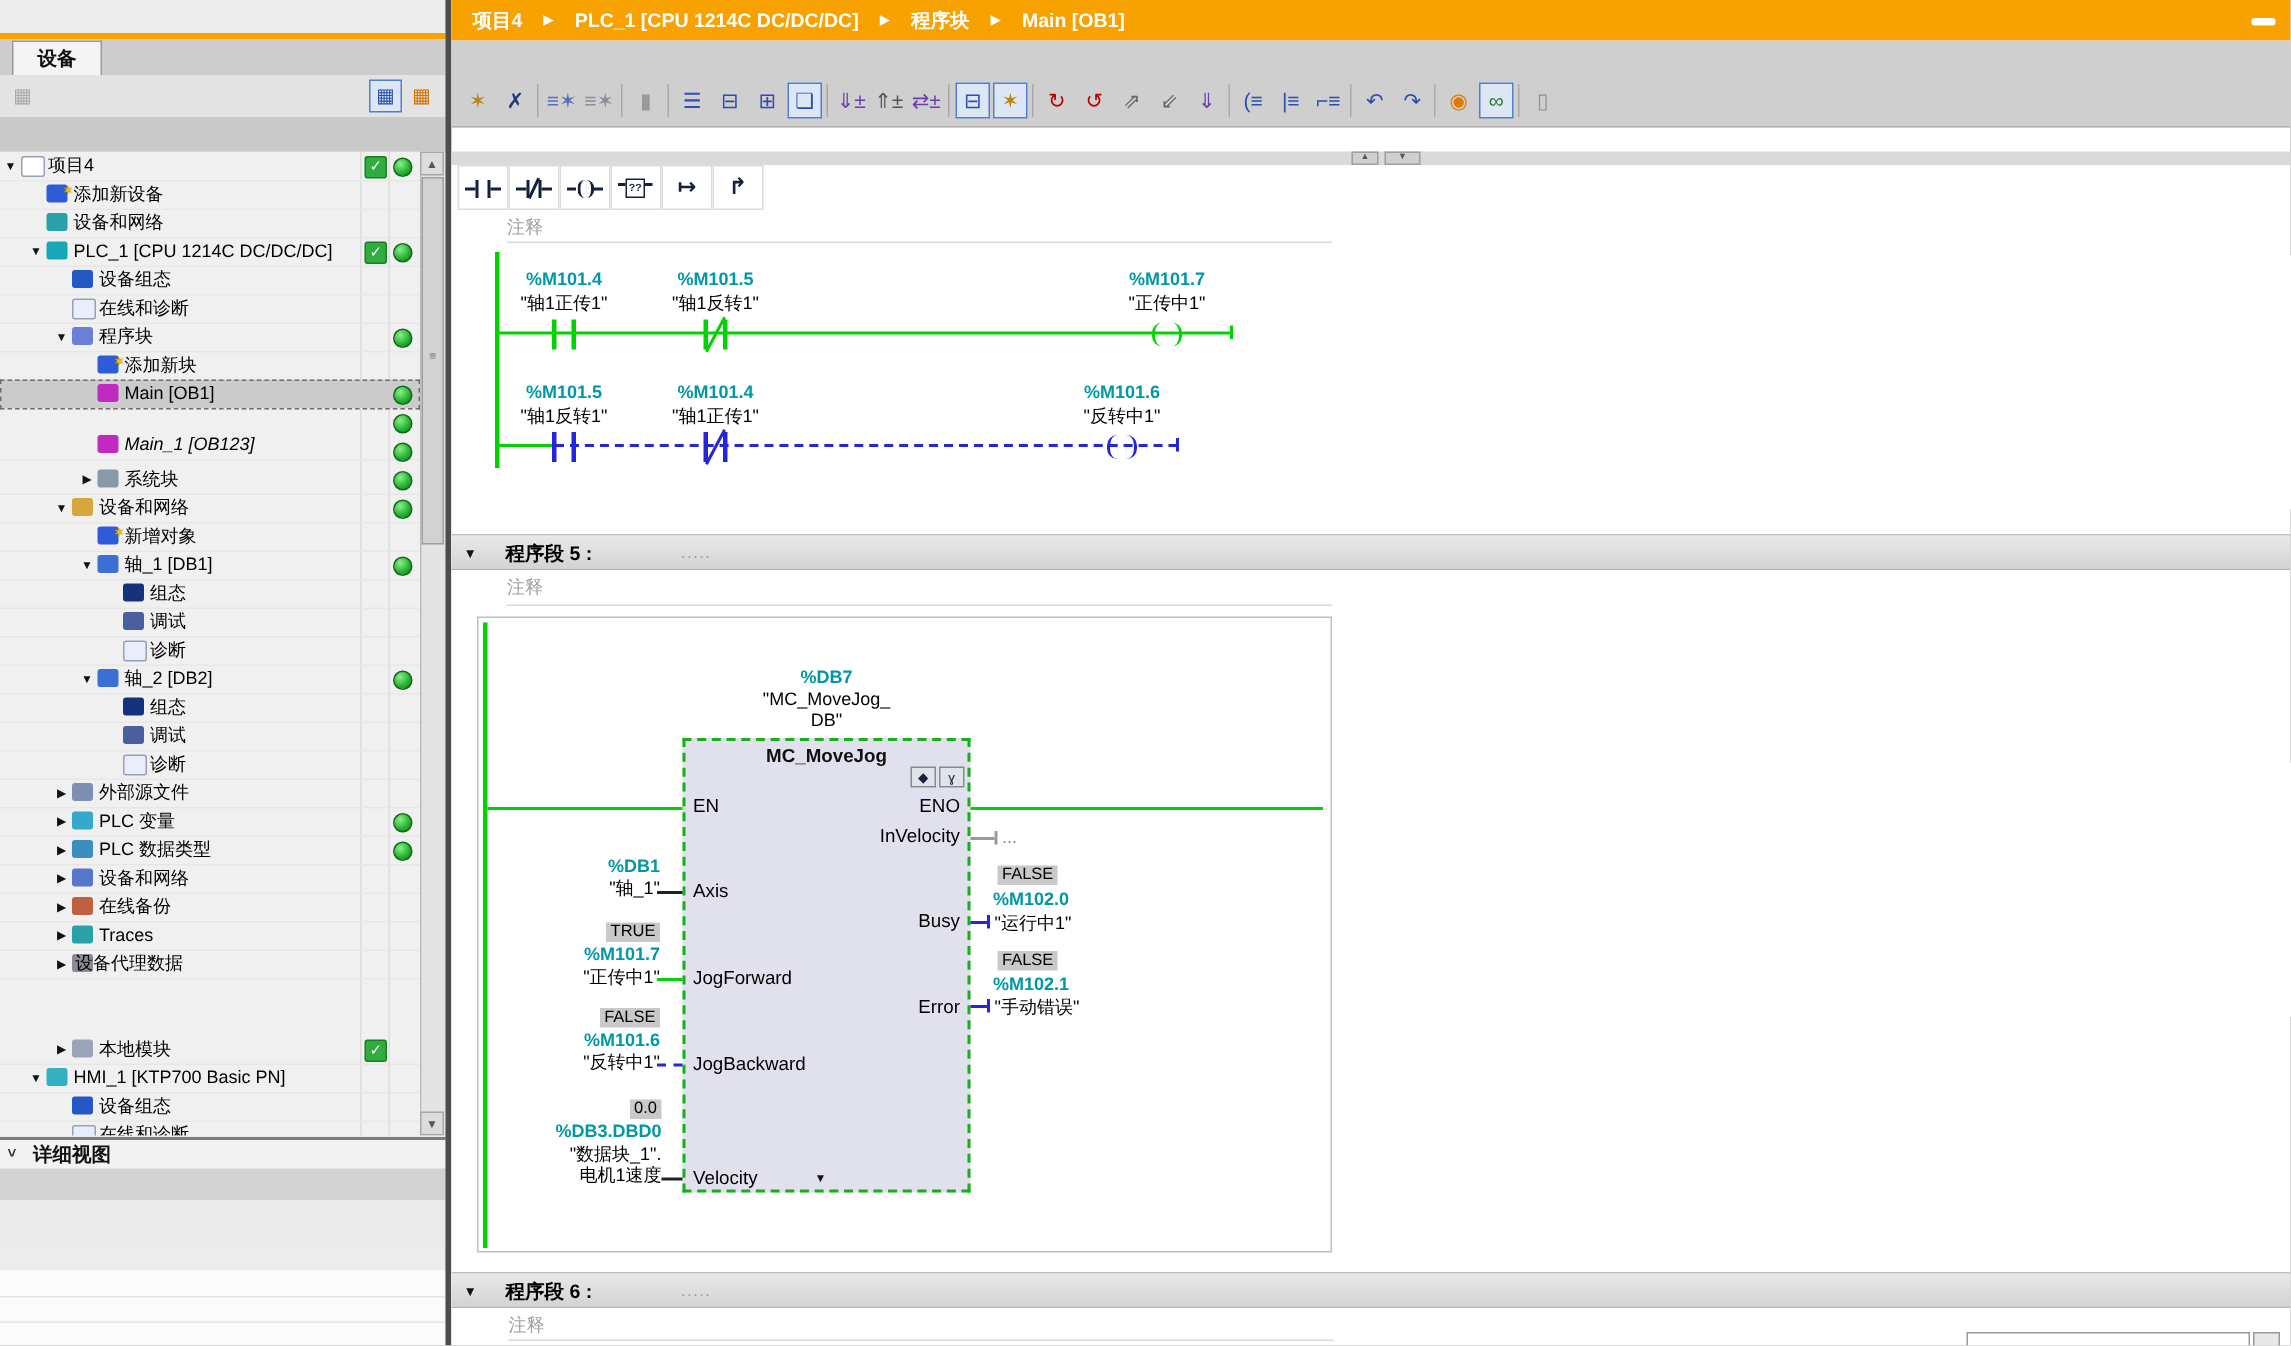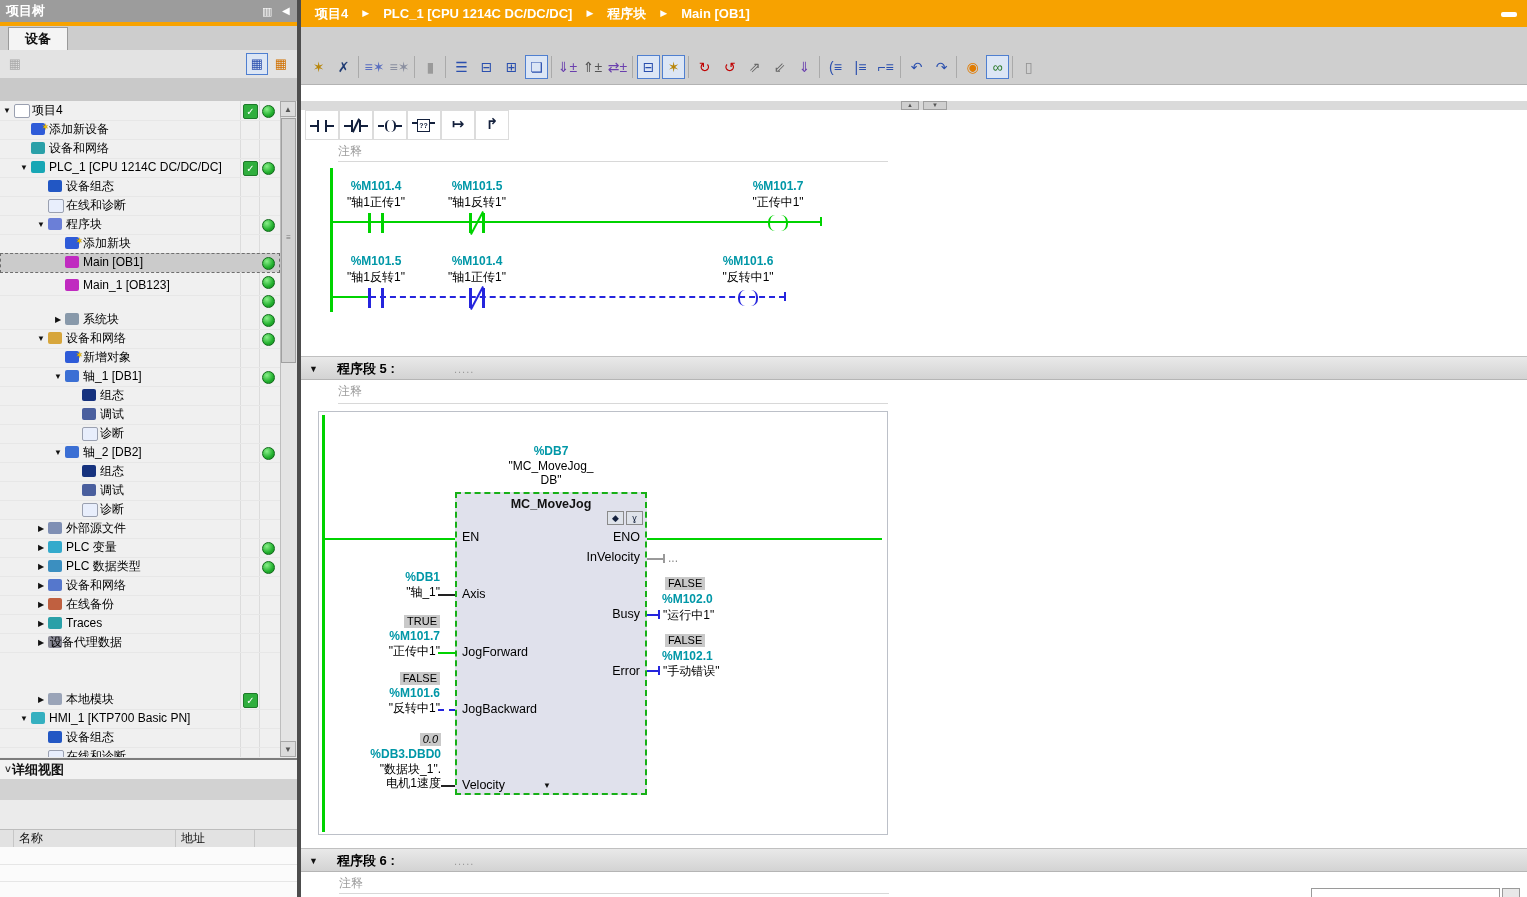--- a/index.html
+++ b/index.html
@@ -107,25 +107,20 @@
   .lp-tbicon{position:absolute;top:3px;width:22px;height:22px;text-align:center;line-height:22px;font-size:13px;}
   .lp-tbicon.boxed{border:1px solid #4f7fd0;background:#dce6f5;box-sizing:border-box;line-height:20px;}
   #lp-title .ticon{position:absolute;top:0;color:#fff;font-size:11px;line-height:22px;}
 </style>
 </head>
 <body>
 
 <div id="app">
 
   <div id="left-panel" class="abs">
-    <div id="lp-title" class="abs">
-      <span>项目树</span>
-      <span class="ticon" style="left:262px">▥</span>
-      <span class="ticon" style="left:282px;font-size:10px">◀</span>
-    </div>
     <div id="lp-accent" class="abs"></div>
     <div id="lp-tabrow" class="abs"></div>
     <div id="lp-tab" class="abs">设备</div>
     <div id="lp-toolbar" class="abs">
         <div class="lp-tbicon" style="left: 4px; color: rgb(169, 169, 169);">▦</div>
         <div class="lp-tbicon boxed" style="left: 246px; color: rgb(42, 79, 174);">▦</div>
         <div class="lp-tbicon" style="left: 270px; color: rgb(208, 112, 0);">▦</div>
       </div>
     <div id="lp-band" class="abs"></div>
     <div id="tree" class="abs">
@@ -173,21 +168,21 @@
           <div class="tr-icon" style="left: 65px; background: rgb(46, 91, 216); border: none;">
             <span class="st">✶</span>
           </div>
           <div class="tr-label" style="left: 83px;">添加新块</div>
         </div>
         <div class="tree-row sel" style="top: 152px;">
           <div class="tr-icon" style="left: 65px; background: rgb(192, 42, 192); border: none;"></div>
           <div class="tr-label" style="left: 83px;">Main [OB1]</div>
         </div>
         <div class="dot" style="left: 262px; top: 156px;"></div>
-        <div class="tree-row" style="top: 175px;">
+        <div class="tree-row" style="top: 186px; font-style: italic;">
           <div class="tr-icon" style="left: 65px; background: rgb(192, 42, 192); border: none;"></div>
           <div class="tr-label" style="left: 83px;">Main_1 [OB123]</div>
         </div>
         <div class="dot" style="left: 262px; top: 175px;"></div>
         <div class="dot" style="left: 262px; top: 194px;"></div>
         <div class="tree-row" style="top: 209px;">
           <div class="tr-arrow" style="left: 52px;">▶</div>
           <div class="tr-icon" style="left: 65px; background: rgb(136, 153, 170); border: none;"></div>
           <div class="tr-label" style="left: 83px;">系统块</div>
         </div>
@@ -298,30 +293,24 @@
         </div>
         <div class="sb-track" style="left: 280px; top: 0px; width: 17px; height: 656px;"></div>
         <div class="sb-btn" style="left: 280px; top: 0px;">▲</div>
         <div class="sb-btn" style="left: 280px; top: 640px;">▼</div>
         <div class="sb-thumb" style="left: 281px; top: 17px; width: 15px; height: 245px;">
           <div class="sb-grip" style="top: 115px;">≡</div>
         </div>
       </div>
     <div id="dv-bar" class="abs">
       <span style="position:absolute;left:5px;top:0;font-size:10px;color:#333">˅</span>
-      <span style="position:absolute;left:12px">详细视图</span>
+      <span style="position:absolute;left:22px">详细视图</span>
     </div>
     <div id="dv-band1" class="abs"></div>
     <div id="dv-band2" class="abs"></div>
-    <div id="dv-header" class="abs">
-      <div class="dv-cell" style="left:0;width:14px"></div>
-      <div class="dv-cell" style="left:14px;width:162px">名称</div>
-      <div class="dv-cell" style="left:176px;width:79px">地址</div>
-      <div class="dv-cell" style="left:255px;width:42px;border-right:none"></div>
-    </div>
     <div id="dv-rows" class="abs">
       <div class="dv-line" style="top:17px"></div>
       <div class="dv-line" style="top:34px"></div>
     </div>
   </div>
 
   <div id="splitter" class="abs"></div>
 
   <div id="editor" class="abs">
     <div id="crumb" class="abs">
@@ -492,21 +481,21 @@
       <div class="oname" style="position: absolute; right: 1087px; top: 584px;">"轴_1"</div>
       <div class="wire k" style="left: 137px; top: 594px; width: 17px;"></div>
       <div class="badge" style="position: absolute; right: 1087px; top: 615px;">TRUE</div>
       <div class="addr" style="position: absolute; right: 1087px; top: 629px;">%M101.7</div>
       <div class="oname" style="position: absolute; right: 1087px; top: 643px;">"正传中1"</div>
       <div class="wire g" style="left: 137px; top: 652px; width: 17px;"></div>
       <div class="badge" style="position: absolute; right: 1087px; top: 672px;">FALSE</div>
       <div class="addr" style="position: absolute; right: 1087px; top: 686px;">%M101.6</div>
       <div class="oname" style="position: absolute; right: 1087px; top: 700px;">"反转中1"</div>
       <div class="wire bd" style="left: 137px; top: 709px; width: 17px;"></div>
-      <div class="badge" style="position: absolute; right: 1086px; top: 733px; font-style: italic;">0.0</div>
+      <div class="badge" style="position: absolute; right: 1086px; top: 733px;">0.0</div>
       <div class="addr" style="position: absolute; right: 1086px; top: 747px;">%DB3.DBD0</div>
       <div class="oname" style="position: absolute; right: 1086px; top: 761px;">"数据块_1".</div>
       <div class="oname" style="position: absolute; right: 1086px; top: 775px; margin-left: 30px;">电机1速度</div>
       <div class="wire k" style="left: 140px; top: 785px; width: 14px;"></div>
       <div class="badge" style="position: absolute; left: 364px; top: 577px;">FALSE</div>
       <div class="addr" style="position: absolute; left: 361px; top: 592px;">%M102.0</div>
       <div class="oname" style="position: absolute; left: 362px; top: 607px;">"运行中1"</div>
       <div class="wire bd" style="left: 346px; top: 614px; width: 11px;"></div>
       <div class="tickv b" style="left: 357px; top: 610px;"></div>
       <div class="badge" style="position: absolute; left: 364px; top: 634px;">FALSE</div>

